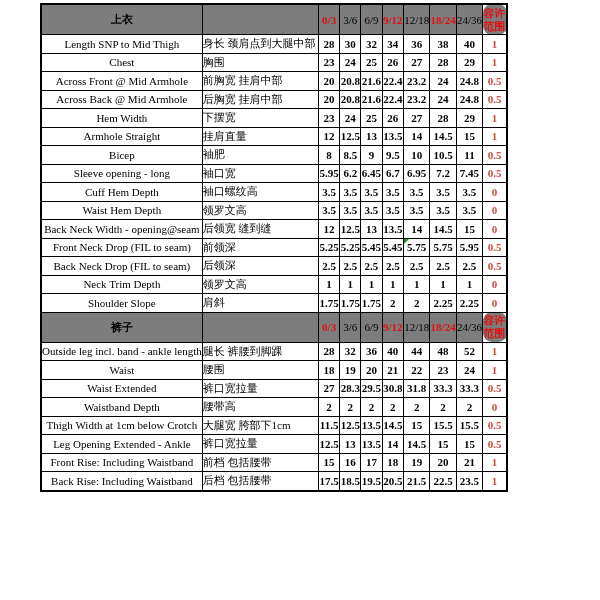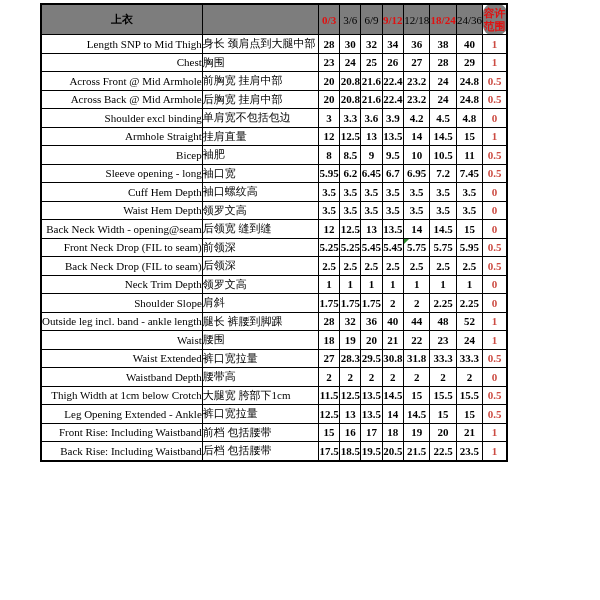--- a/index.html
+++ b/index.html
@@ -20,21 +20,21 @@
   table.spec td {
     border: 1px solid #000;
     padding: 0;
     height: 17.5px;
     overflow: hidden;
     white-space: nowrap;
     font-size: 11px;
     color: #000;
     vertical-align: middle;
   }
-  td.en-cell  { text-align: right; padding-left: 3px; font-size: 10.5px; }
+  td.en-cell  { text-align: center; padding-left: 3px; font-size: 10.5px; }
   td.cn-cell  { text-align: left; padding-left: 4px; font-size: 11px; font-family: "Liberation Serif","DejaVu Serif",serif; }
   td.val-cell { text-align: center; font-weight: bold; font-size: 11px; position: relative; }
   td.tol-cell { text-align: center; font-size: 10px; font-weight: bold; }
   tr.section-row td {
     height: 29px;
     background: #7d7d7d;
   }
   td.section-title {
     text-align: center;
     font-weight: bold;
@@ -43,21 +43,20 @@
   }
   td.size-head {
     text-align: center;
     font-size: 10px;
     color: #f0f0f0;
     font-weight: normal;
     margin-top: 20px;
   }
   td.size-head.red { color: #e01010; font-weight: bold; }
   td.tol-head {
-    text-align: center;
     font-size: 9px;
     line-height: 1.15;
     font-weight: bold;
     white-space: normal;
     border-radius: 9px;
   }
   .comment-marker {
     position: absolute;
     left: 0; top: 0;
     width: 0; height: 0;
@@ -137,30 +136,30 @@
           <td class="val-cell">20</td>
           <td class="val-cell">20.8</td>
           <td class="val-cell">21.6</td>
           <td class="val-cell">22.4</td>
           <td class="val-cell">23.2</td>
           <td class="val-cell">24</td>
           <td class="val-cell">24.8</td>
           <td class="tol-cell" style="color: rgb(204, 75, 66);">0.5</td>
         </tr>
         <tr>
-          <td class="en-cell">Shoulder excl binding</td>
-          <td class="cn-cell">单肩宽不包括包边</td>
-          <td class="val-cell">3</td>
-          <td class="val-cell">3.3</td>
-          <td class="val-cell">3.6</td>
-          <td class="val-cell">3.9</td>
-          <td class="val-cell">4.2</td>
-          <td class="val-cell">4.5</td>
-          <td class="val-cell">4.8</td>
-          <td class="tol-cell" style="color: rgb(204, 75, 66);">0</td>
+          <td class="en-cell">Hem Width</td>
+          <td class="cn-cell">下摆宽</td>
+          <td class="val-cell">23</td>
+          <td class="val-cell">24</td>
+          <td class="val-cell">25</td>
+          <td class="val-cell">26</td>
+          <td class="val-cell">27</td>
+          <td class="val-cell">28</td>
+          <td class="val-cell">29</td>
+          <td class="tol-cell" style="color: rgb(204, 75, 66);">1</td>
         </tr>
         <tr>
           <td class="en-cell">Armhole Straight</td>
           <td class="cn-cell">挂肩直量</td>
           <td class="val-cell">12</td>
           <td class="val-cell">12.5</td>
           <td class="val-cell">13</td>
           <td class="val-cell">13.5</td>
           <td class="val-cell">14</td>
           <td class="val-cell">14.5</td>
@@ -268,20 +267,32 @@
           <td class="cn-cell">肩斜</td>
           <td class="val-cell">1.75</td>
           <td class="val-cell">1.75</td>
           <td class="val-cell">1.75</td>
           <td class="val-cell">2</td>
           <td class="val-cell">2</td>
           <td class="val-cell">2.25</td>
           <td class="val-cell">2.25</td>
           <td class="tol-cell" style="color: rgb(204, 75, 66);">0</td>
         </tr>
+        <tr class="section-row">
+          <td class="section-title">裤子</td>
+          <td class="section-empty"></td>
+          <td class="size-head red">0/3</td>
+          <td class="size-head">3/6</td>
+          <td class="size-head">6/9</td>
+          <td class="size-head red">9/12</td>
+          <td class="size-head">12/18</td>
+          <td class="size-head red">18/24</td>
+          <td class="size-head">24/36</td>
+          <td class="tol-head" style="color: rgb(224, 16, 16);"><span>容许</span><br><span>范围</span></td>
+        </tr>
         <tr>
           <td class="en-cell">Outside leg incl. band - ankle length</td>
           <td class="cn-cell">腿长 裤腰到脚踝</td>
           <td class="val-cell">28</td>
           <td class="val-cell">32</td>
           <td class="val-cell">36</td>
           <td class="val-cell">40</td>
           <td class="val-cell">44</td>
           <td class="val-cell">48</td>
           <td class="val-cell">52</td>

